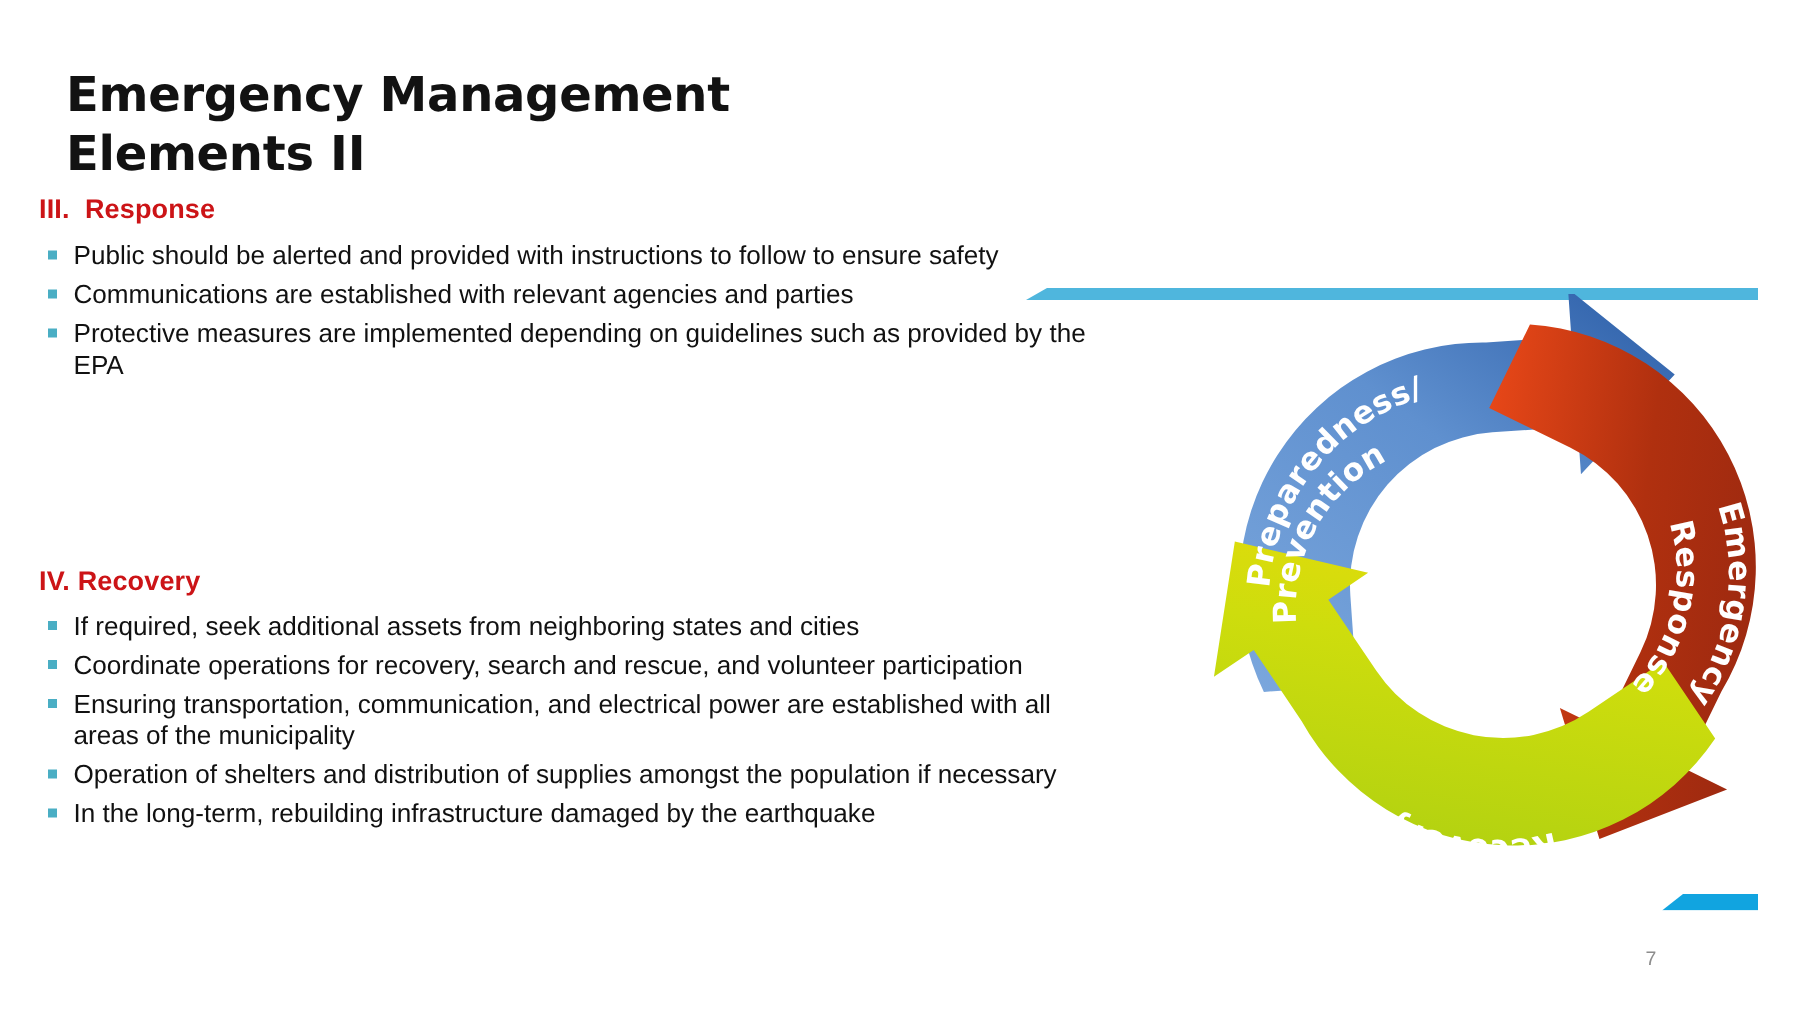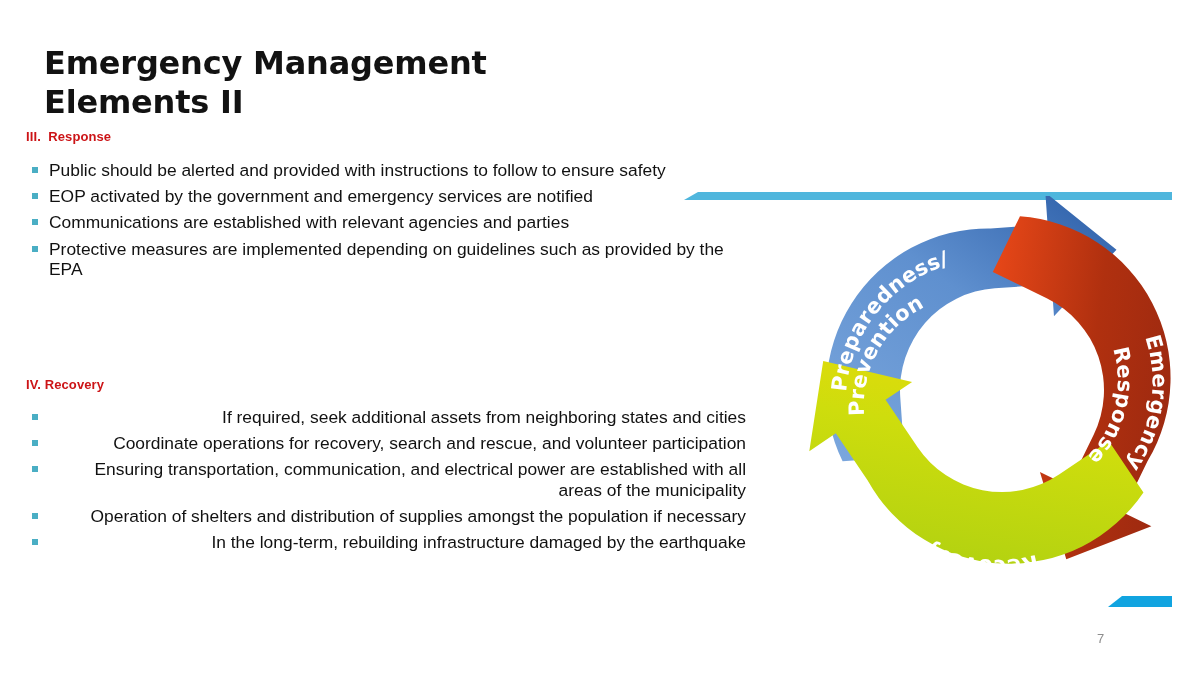--- a/index.html
+++ b/index.html
@@ -29,39 +29,39 @@
     color: #121212;
     letter-spacing: -0.2px;
     white-space: pre-line;
   }
 
   
   .section-heading {
     position: absolute;
     font-family: "Liberation Sans", "DejaVu Sans", sans-serif;
     font-weight: bold;
-    font-size: 13px;
+    font-size: 18px;
     color: #cc1417;
     white-space: pre;
     letter-spacing: 0.1px;
   }
   #heading-response { left: 26px; top: 129px; }
   #heading-recovery { left: 26px; top: 377px; }
 
   
   .bullet-list {
     position: absolute;
     left: 26px;
     width: 720px;
     margin: 0;
     padding: 0;
     list-style: none;
   }
   #list-response { top: 160px; }
-  #list-recovery { top: 407px; text-align: right; }
+  #list-recovery { top: 407px; }
 
   .bullet-item {
     position: relative;
     padding-left: 23px;
     margin-bottom: 6px;
     font-family: Liberation Sans, sans-serif;
     font-size: 17.4px;
     line-height: 1.16;
     color: #111111;
   }
@@ -132,24 +132,20 @@
 
   <div id="title">Emergency Management
 Elements II</div>
 
   <div class="section-heading" id="heading-response">III.  Response</div>
 
   <ul class="bullet-list" id="list-response">
     <li class="bullet-item">
       <span class="marker"></span>
       <span class="btext">Public should be alerted and provided with instructions to follow to ensure safety</span>
-    </li>
-    <li class="bullet-item">
-      <span class="marker"></span>
-      <span class="btext">EOP activated by the government and emergency services are notified</span>
     </li>
     <li class="bullet-item">
       <span class="marker"></span>
       <span class="btext">Communications  are established with relevant agencies and parties</span>
     </li>
     <li class="bullet-item">
       <span class="marker"></span>
       <span class="btext">Protective measures are implemented depending on guidelines such as provided by the EPA</span>
     </li>
   </ul>

